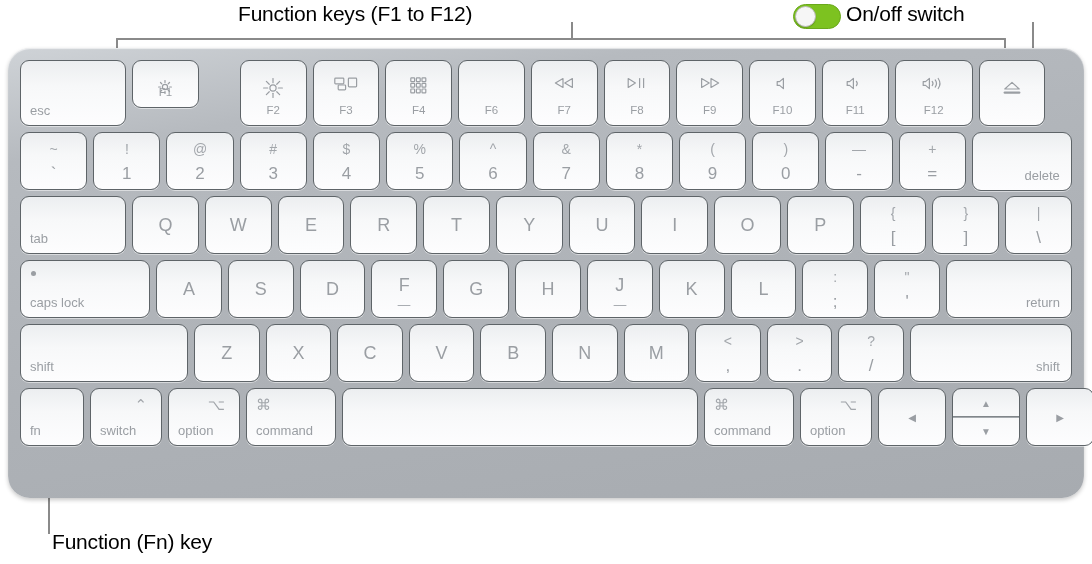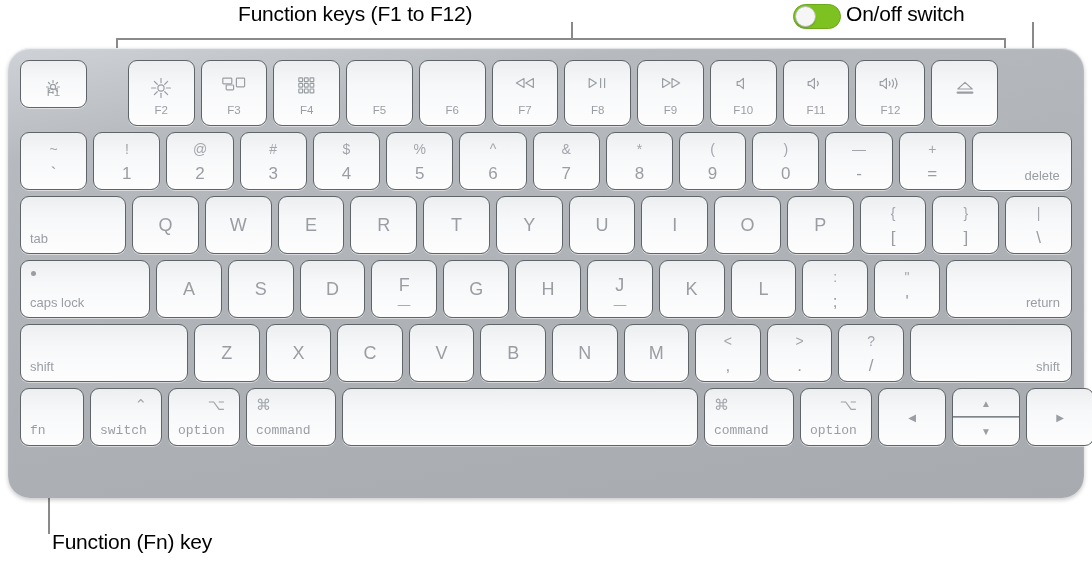--- a/index.html
+++ b/index.html
@@ -147,21 +147,21 @@
     background: #9a9ea3;
   }
 
   
   .mod-glyph {
     position: absolute; right: 9px; top: 8px;
     font-size: 15px; color: #a2a6ab; line-height: 1;
   }
   .mod-word {
     position: absolute; left: 9px; bottom: 7px;
-    font-size: 13px; color: #9a9ea3; font-family: Liberation Mono, monospace;
+    font-size: 13px; color: #9a9ea3;
   }
 
   
   .arrow-split { position: relative; }
   .arrow-split .half {
     position: absolute; left: 0; right: 0; height: 50%;
     display: flex; align-items: center; justify-content: center;
     font-size: 10px; color: #9a9ea3;
   }
   .arrow-split .half.up { top: 0; }
@@ -197,20 +197,23 @@
 
   <div class="leader v" style="left:571px; top:22px; height:18px;"></div>
 
   <div class="leader v" style="left:1032px; top:22px; height:32px;"></div>
 
   <div class="leader v" style="left:48px; top:492px; height:42px;"></div>
 
   <div id="keyboard">
 
     <div class="row" id="row-function" style="top:12px; height:66px;">
+        <div class="key big-radius" style="width: 106px; height: 66px;">
+          <div class="k-bl">esc</div>
+        </div>
         <div class="key big-radius" style="width: 66.7692px; height: 48px;">
           <div class="fn-icon" style="display: flex; justify-content: center;">
             <svg width="20" height="20" viewBox="0 0 20 20" fill="none" stroke="#9a9ea3" stroke-width="1.2" stroke-linecap="round" stroke-linejoin="round">
               <circle cx="10" cy="10" r="2.6"></circle>
               <line x1="10.00" y1="5.40" x2="10.00" y2="3.60"></line>
               <line x1="13.25" y1="6.75" x2="14.53" y2="5.47"></line>
               <line x1="14.60" y1="10.00" x2="16.40" y2="10.00"></line>
               <line x1="13.25" y1="13.25" x2="14.53" y2="14.53"></line>
               <line x1="10.00" y1="14.60" x2="10.00" y2="16.40"></line>
               <line x1="6.75" y1="13.25" x2="5.47" y2="14.53"></line>
@@ -256,23 +259,20 @@
               <rect x="6.3999999999999995" y="6.3999999999999995" width="3.8" height="3.8" rx="0.6"></rect>
               <rect x="12" y="6.3999999999999995" width="3.8" height="3.8" rx="0.6"></rect>
               <rect x="0.8" y="12" width="3.8" height="3.8" rx="0.6"></rect>
               <rect x="6.3999999999999995" y="12" width="3.8" height="3.8" rx="0.6"></rect>
               <rect x="12" y="12" width="3.8" height="3.8" rx="0.6"></rect>
             </svg>
           </div>
           <div class="fn-label">F4</div>
         </div>
         <div class="key big-radius" style="width: 66.7692px; height: 66px;">
-          <div class="fn-label">F5</div>
-        </div>
-        <div class="key big-radius" style="width: 66.7692px; height: 66px;">
           <div class="fn-label">F6</div>
         </div>
         <div class="key big-radius" style="width: 66.7692px; height: 66px;">
           <div class="fn-icon" style="display: flex; justify-content: center;">
             <svg width="22" height="12" viewBox="0 0 22 12" fill="none" stroke="#9a9ea3" stroke-width="1.2" stroke-linecap="round" stroke-linejoin="round">
               <path d="M10 1.6 L2.4 6 L10 10.4 Z"></path>
               <path d="M19.4 1.6 L11.8 6 L19.4 10.4 Z"></path>
             </svg>
           </div>
           <div class="fn-label">F7</div>
@@ -306,21 +306,21 @@
         </div>
         <div class="key big-radius" style="width: 66.7692px; height: 66px;">
           <div class="fn-icon" style="display: flex; justify-content: center;">
             <svg width="18" height="13" viewBox="0 0 18 13" fill="none" stroke="#9a9ea3" stroke-width="1.2" stroke-linecap="round" stroke-linejoin="round">
               <path d="M7.4 1.4 L3.6 4.6 L1.2 4.6 L1.2 8.4 L3.6 8.4 L7.4 11.6 Z"></path>
               <path d="M10.4 4.3 Q12.1 6.5 10.4 8.7"></path>
             </svg>
           </div>
           <div class="fn-label">F11</div>
         </div>
-        <div class="key big-radius" style="width: 70px; height: 66px;">
+        <div class="key big-radius" style="width: 78px; height: 66px;">
           <div class="fn-icon" style="display: flex; justify-content: center;">
             <svg width="23" height="13" viewBox="0 0 23 13" fill="none" stroke="#9a9ea3" stroke-width="1.2" stroke-linecap="round" stroke-linejoin="round">
               <path d="M7.4 1.4 L3.6 4.6 L1.2 4.6 L1.2 8.4 L3.6 8.4 L7.4 11.6 Z"></path>
               <path d="M10.2 4.4 Q11.8 6.5 10.2 8.6"></path>
               <path d="M13.2 2.9 Q15.8 6.5 13.2 10.1"></path>
               <path d="M16.2 1.5 Q19.7 6.5 16.2 11.5"></path>
             </svg>
           </div>
           <div class="fn-label">F12</div>
         </div>

